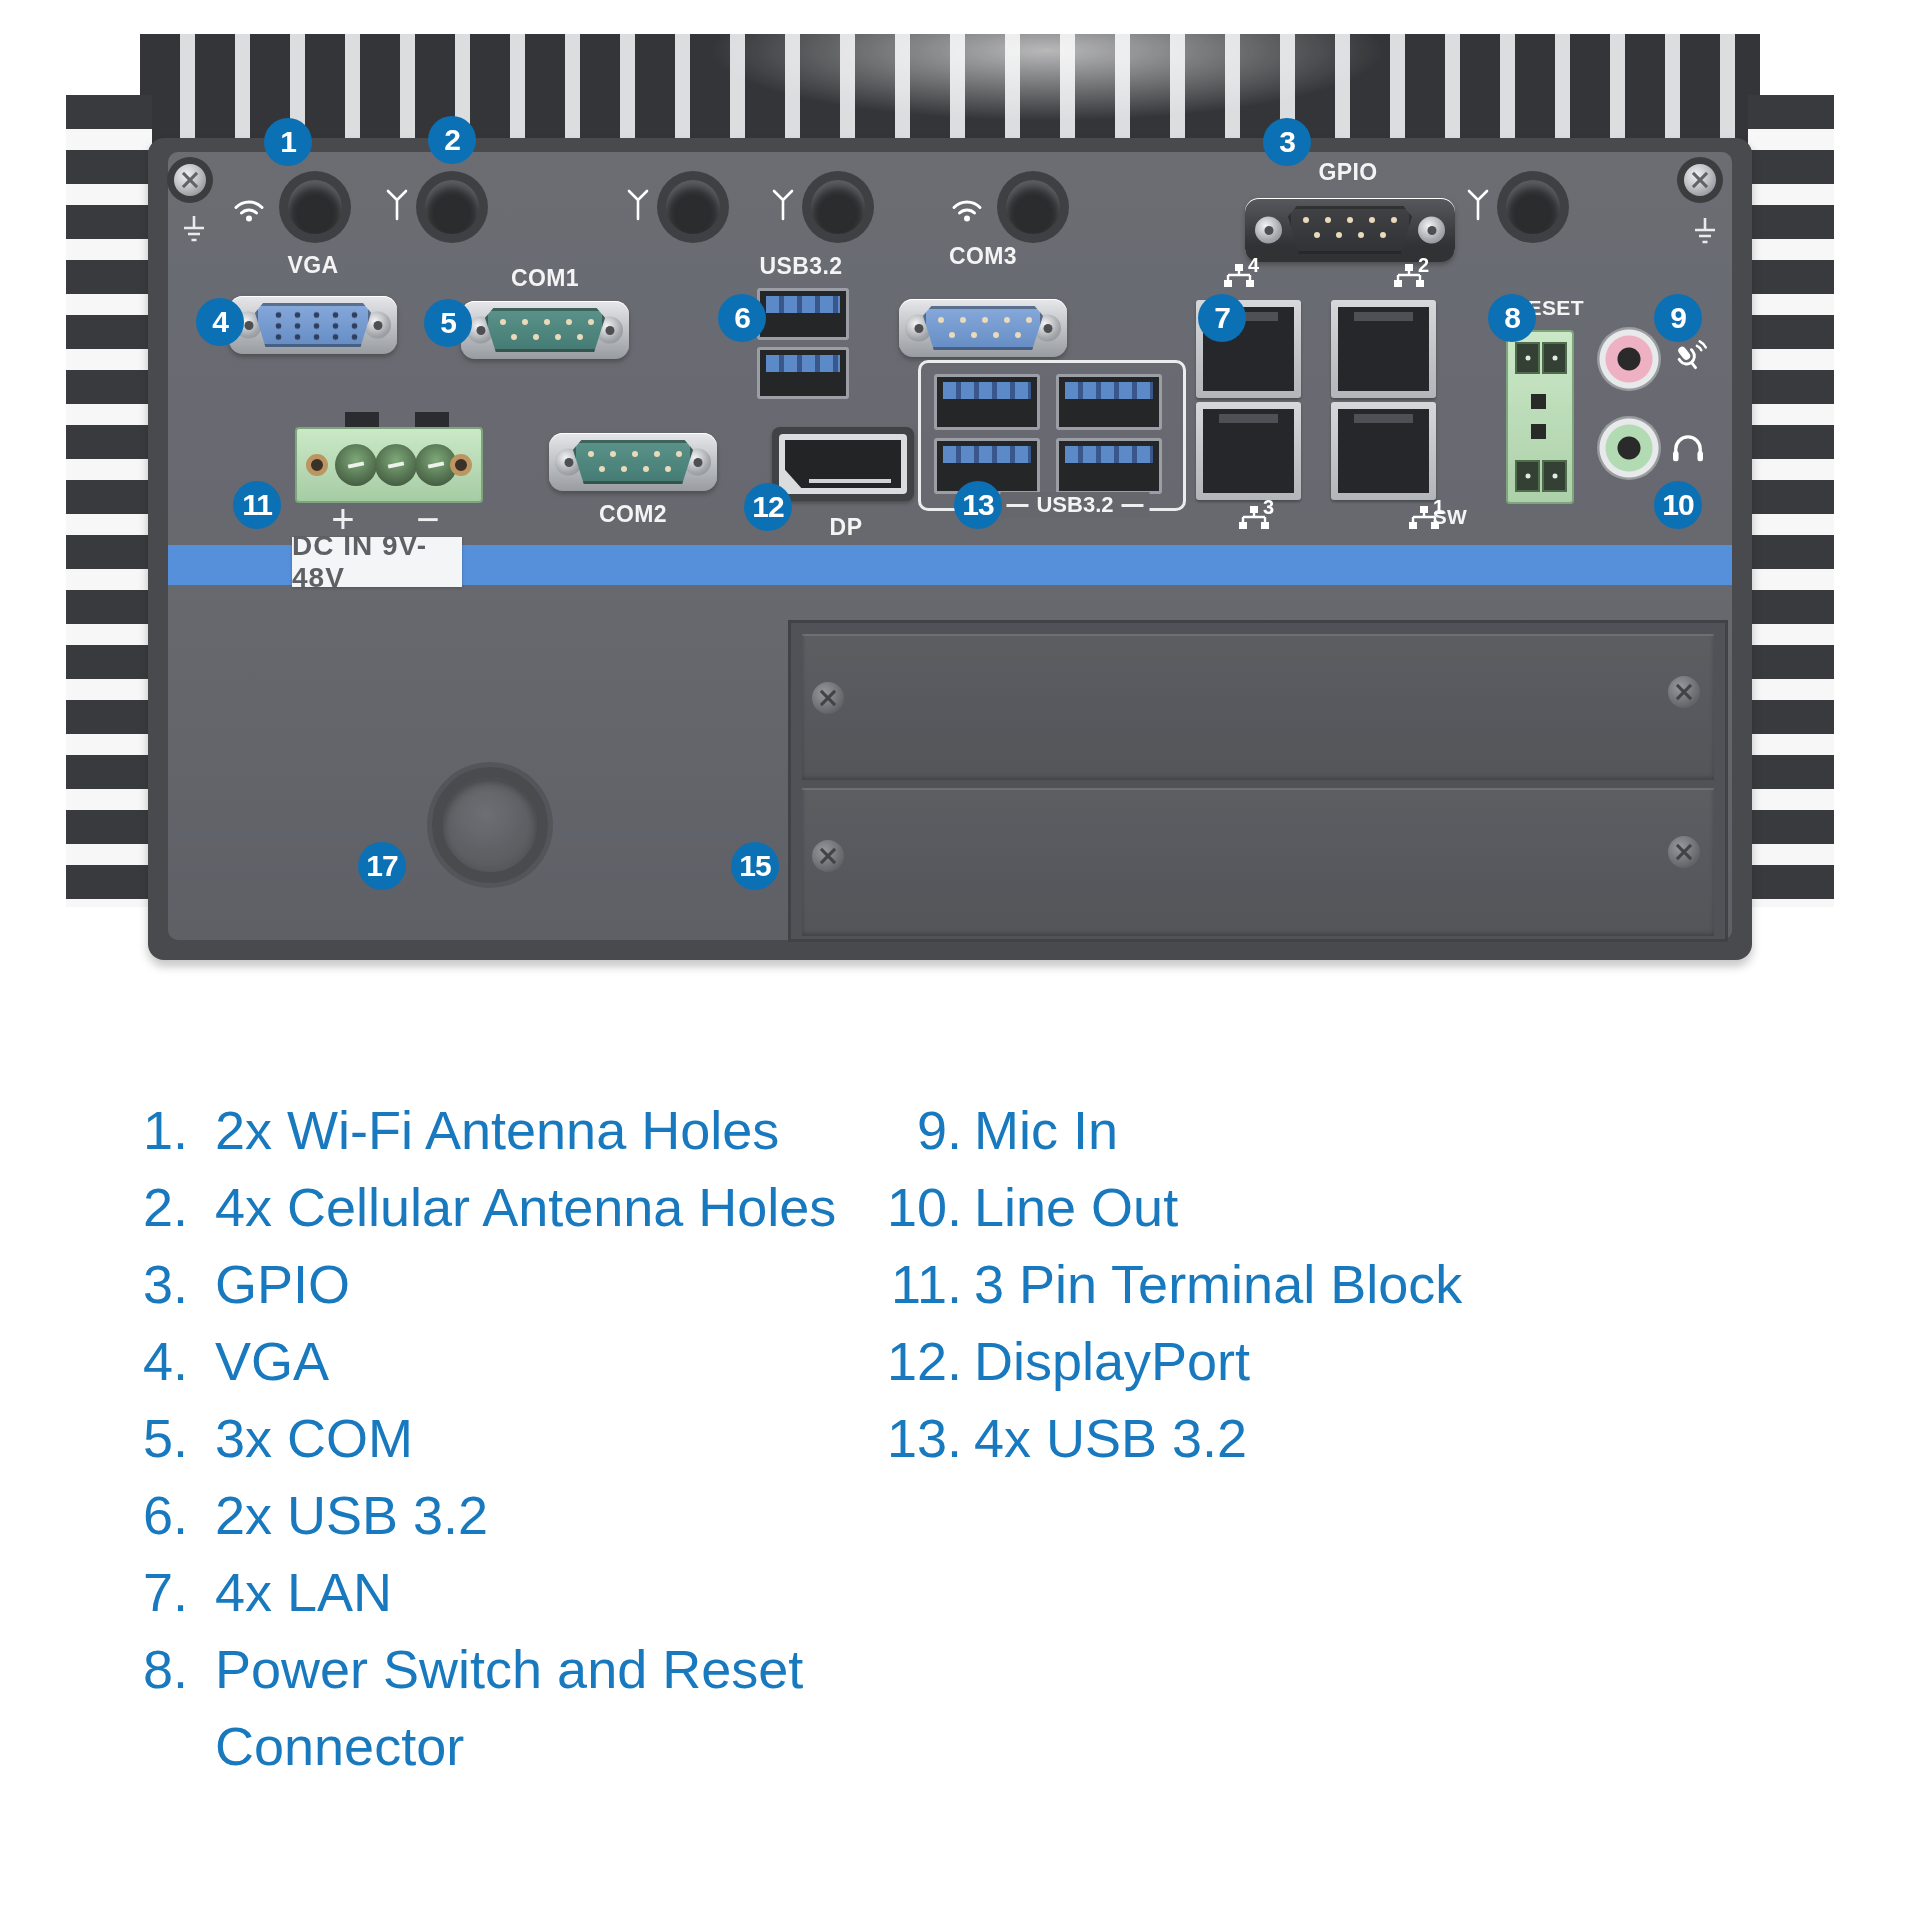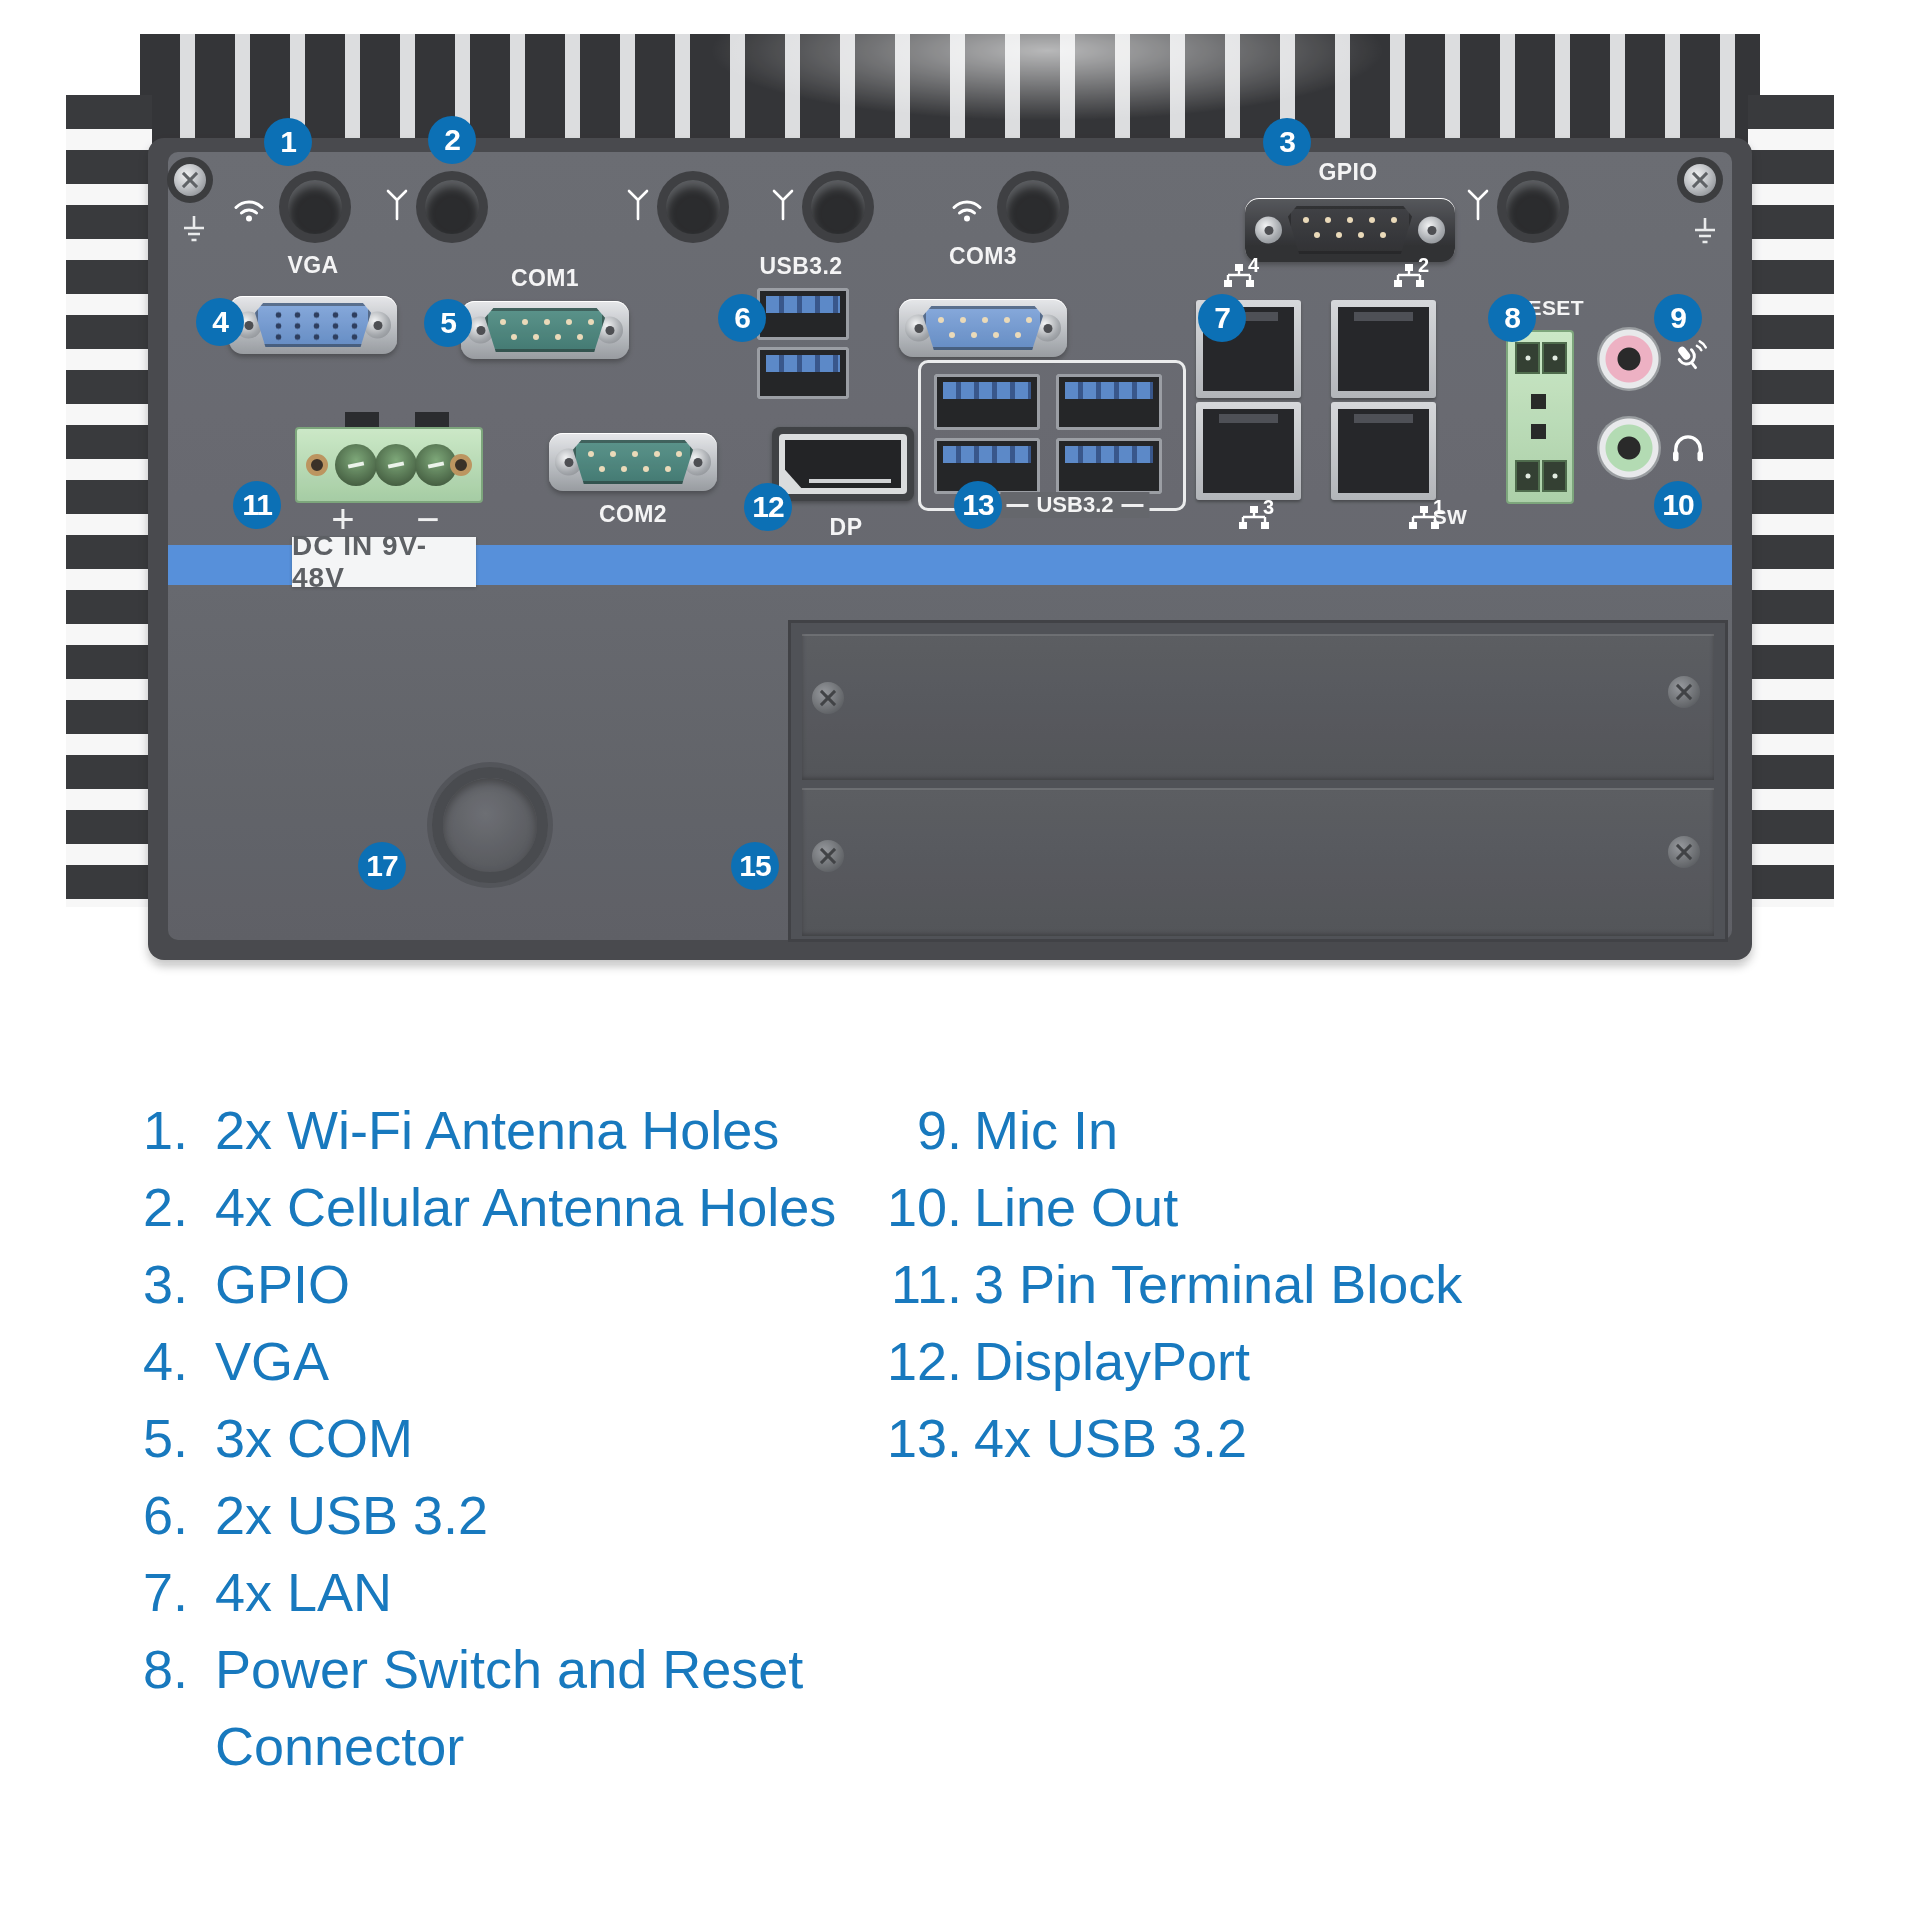--- a/index.html
+++ b/index.html
@@ -248,21 +248,21 @@
     <div class="abs latch" style="left:415px;top:412px;width:34px;height:18px;"></div>
     <div class="abs term3" style="left:295px;top:427px;width:184px;height:72px;">
       <div class="bronze" style="left:9px;"></div>
       <div class="well" style="left:38px;"></div>
       <div class="well" style="left:78px;"></div>
       <div class="well" style="left:118px;"></div>
       <div class="bronze" style="right:9px;"></div>
     </div>
 
     <div class="abs stripe"></div>
-    <div class="abs dclabel" style="left:292px;top:537px;width:184px;height:50px;">
+    <div class="abs dclabel" style="left:292px;top:537px;width:170px;height:50px;">
       <span>DC IN 9V-48V</span>
       </div>
 
     <div class="abs gpu-hole" style="left:432px;top:767px;width:116px;height:116px;"></div>
     <div class="abs pcie-recess" style="left:788px;top:620px;width:940px;height:322px;"></div>
     <div class="abs pcie-cover" style="left:802px;top:634px;width:912px;height:146px;"></div>
     <div class="abs pcie-cover" style="left:802px;top:788px;width:912px;height:148px;"></div>
     <div class="abs screw dark" style="left:812px;top:682px;"></div>
     <div class="abs screw dark" style="left:812px;top:840px;"></div>
     <div class="abs screw dark" style="left:1668px;top:676px;"></div>

